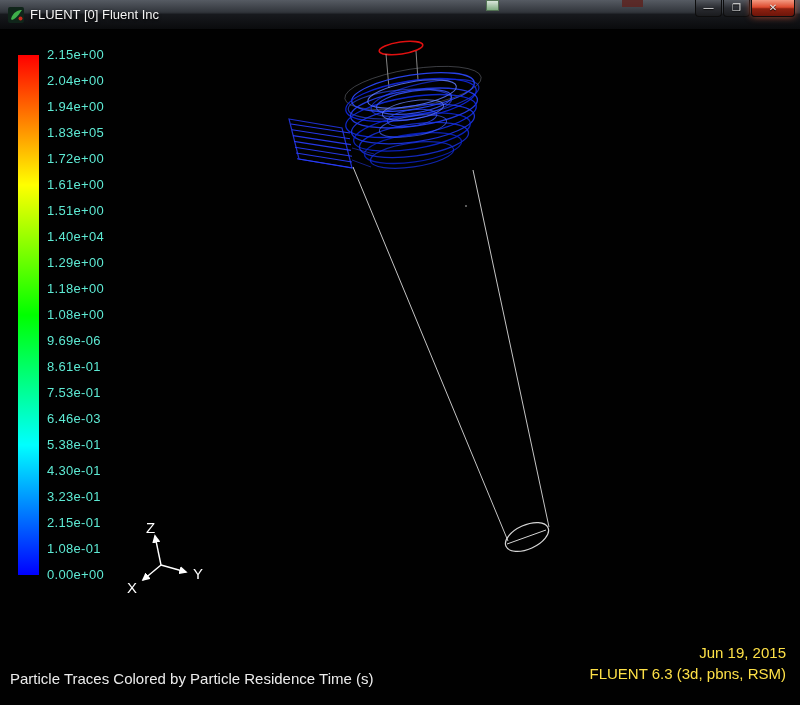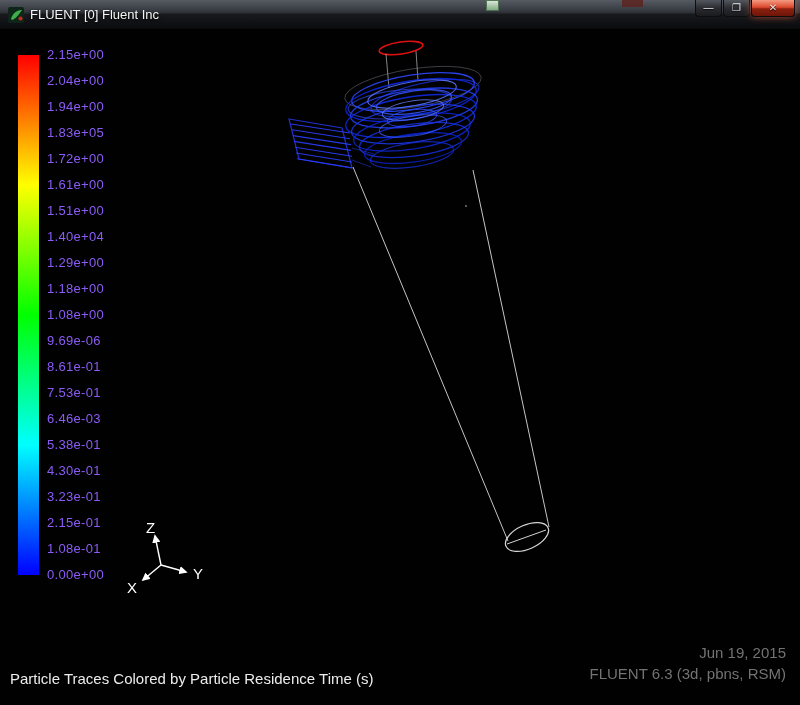--- a/index.html
+++ b/index.html
@@ -41,26 +41,26 @@
   .canvas { position:relative; width:800px; height:675px; background:#010101; }
 
   .colorbar {
     position:absolute; left:18px; top:25px; width:21px; height:520px;
     
   }
   .legend-labels {
     position:absolute; left:47px; top:17px; height:536px;
     display:flex; flex-direction:column; justify-content:space-between;
   }
-  .legend-labels span { color:#8b5cf6; font-size:13px; line-height:16px; letter-spacing:.3px; }
+  .legend-labels span { color:#5eead4; font-size:13px; line-height:16px; letter-spacing:.3px; }
 
   .scene { position:absolute; left:0; top:0; }
 
   .caption-left  { position:absolute; left:10px;  top:612px; color:#ececec; font-size:15px;margin-top:28px; }
-  .caption-right { position:absolute; right:14px; top:612px; color:#737373; font-size:15px; text-align:right; line-height:21px; }
+  .caption-right { position:absolute; right:14px; top:612px; color:#fde047; font-size:15px; text-align:right; line-height:21px; }
 </style>
 </head>
 <body>
 
 <div class="window">
 
   <div class="titlebar">
     <span class="app-icon">
       <svg width="16" height="16" viewBox="0 0 16 16">
         <rect x="0" y="0" width="16" height="16" rx="2" fill="#10251a"></rect>

